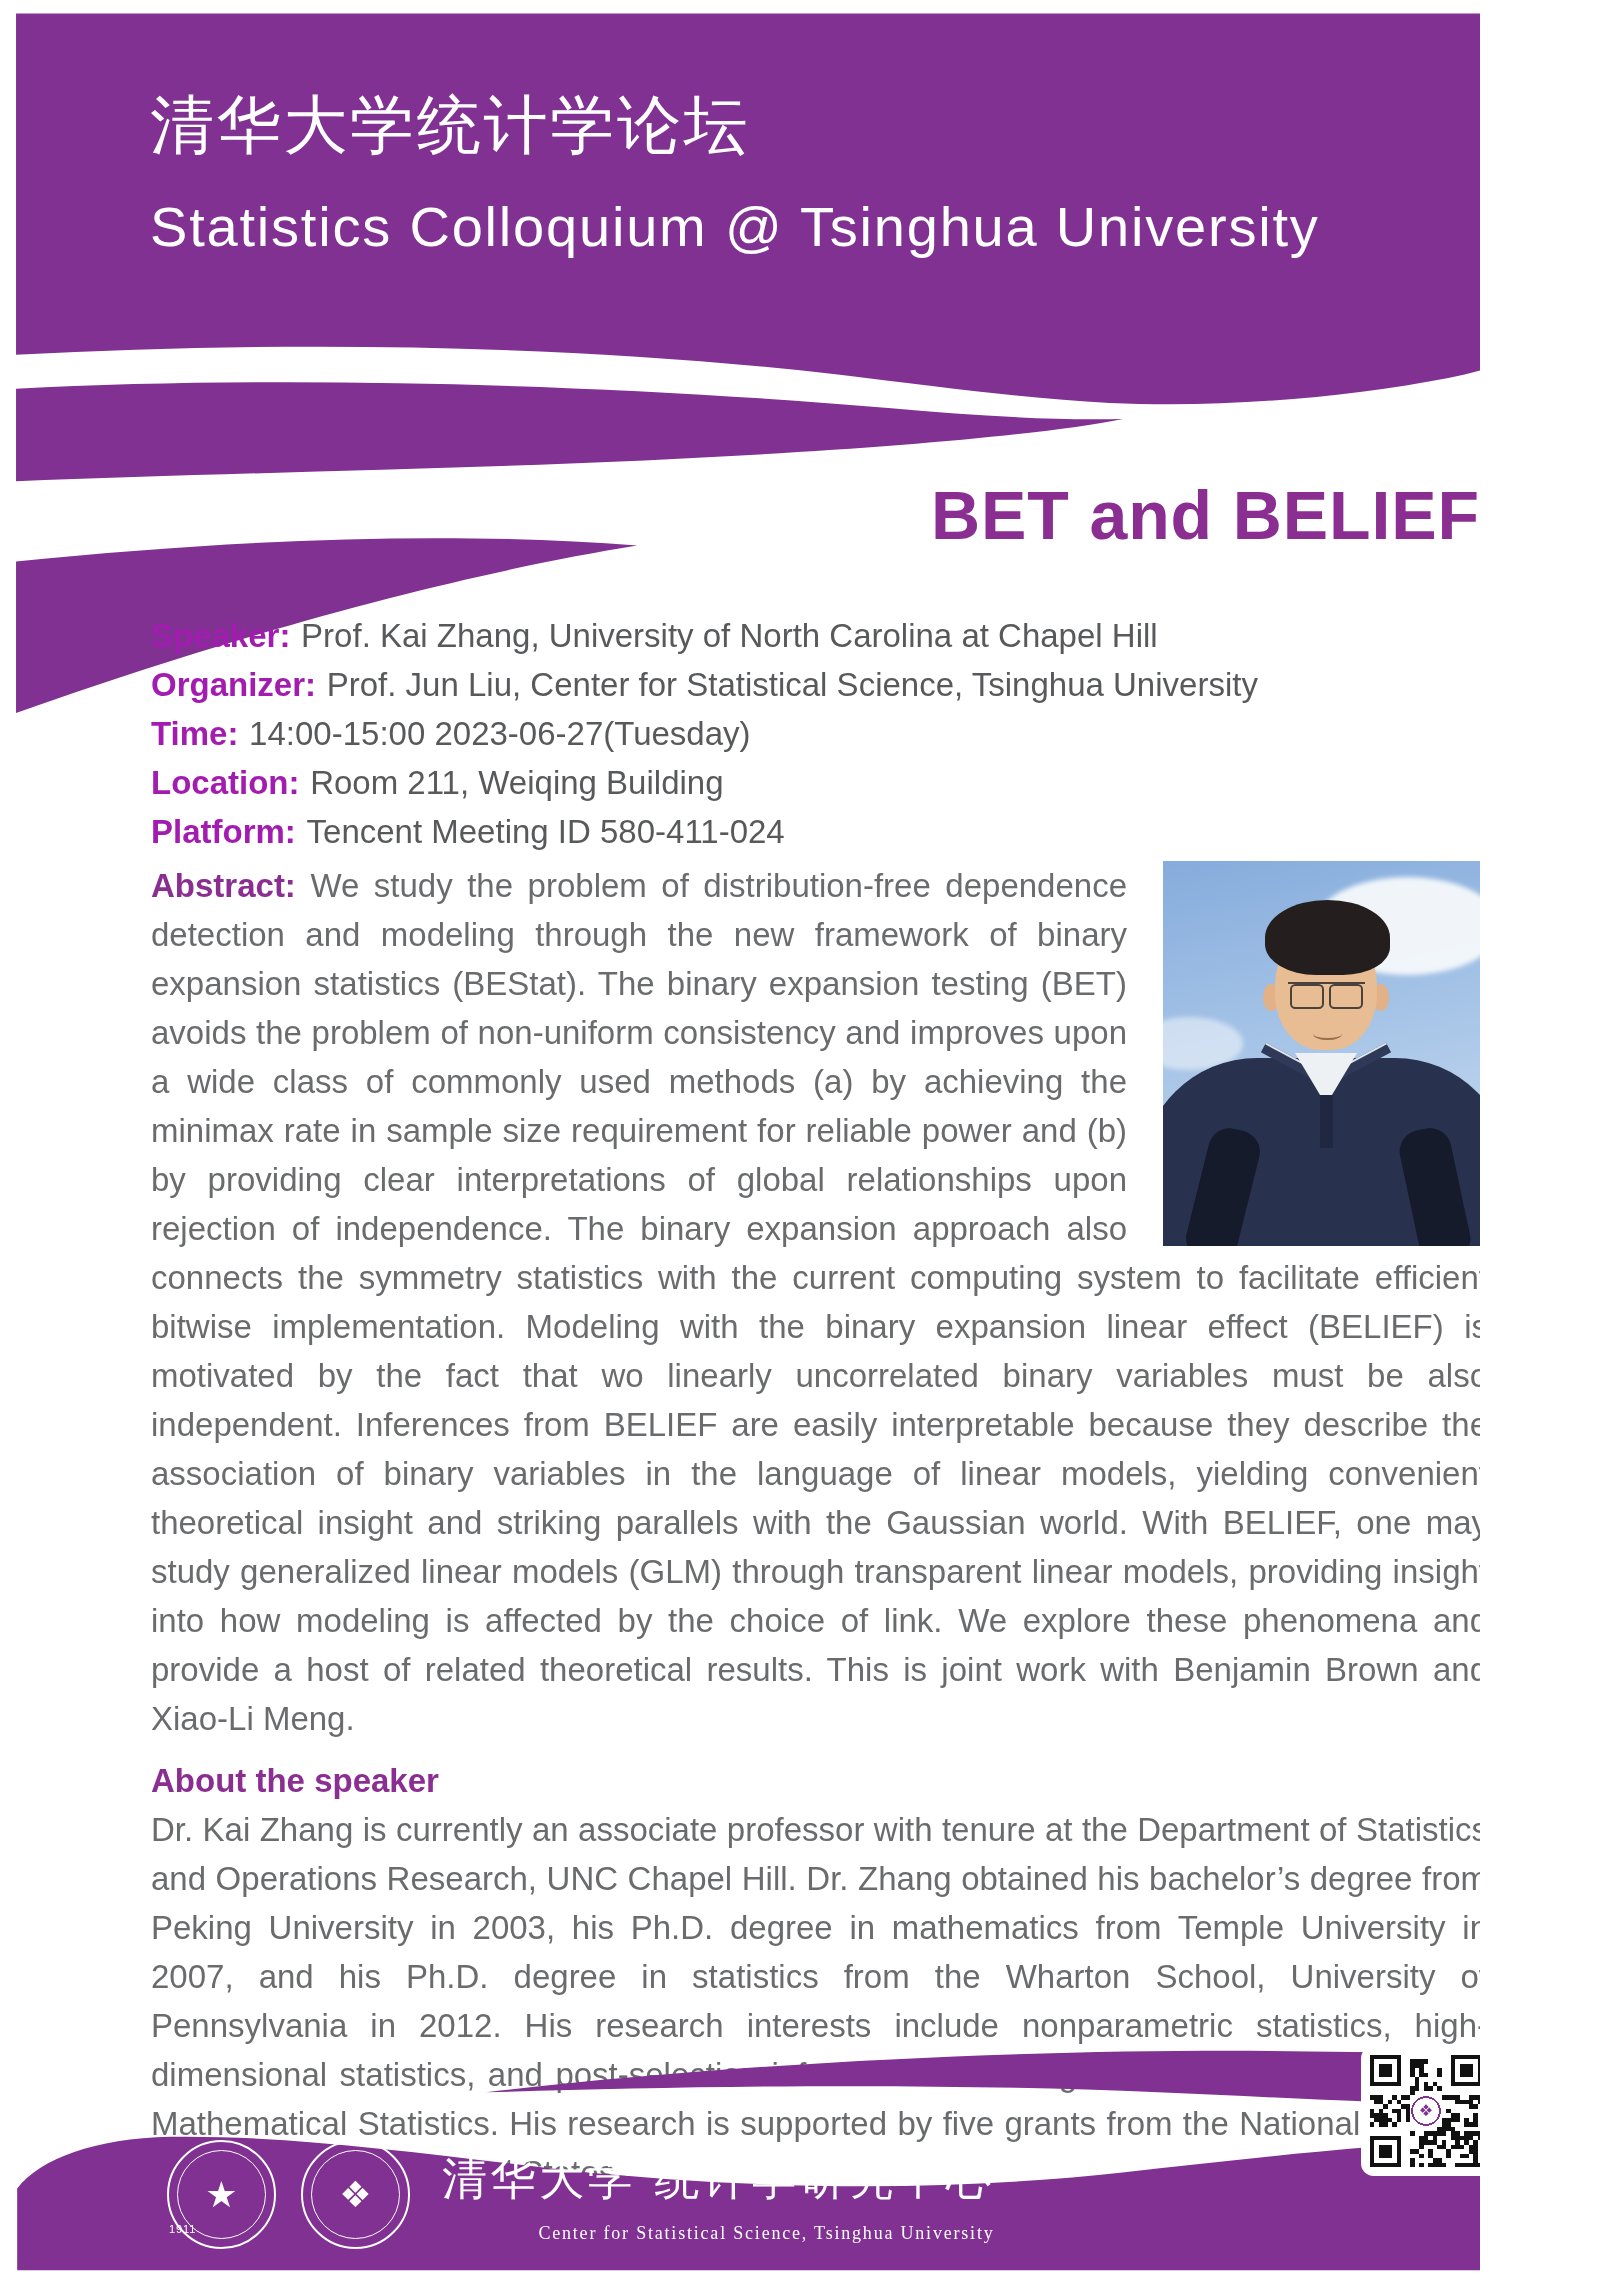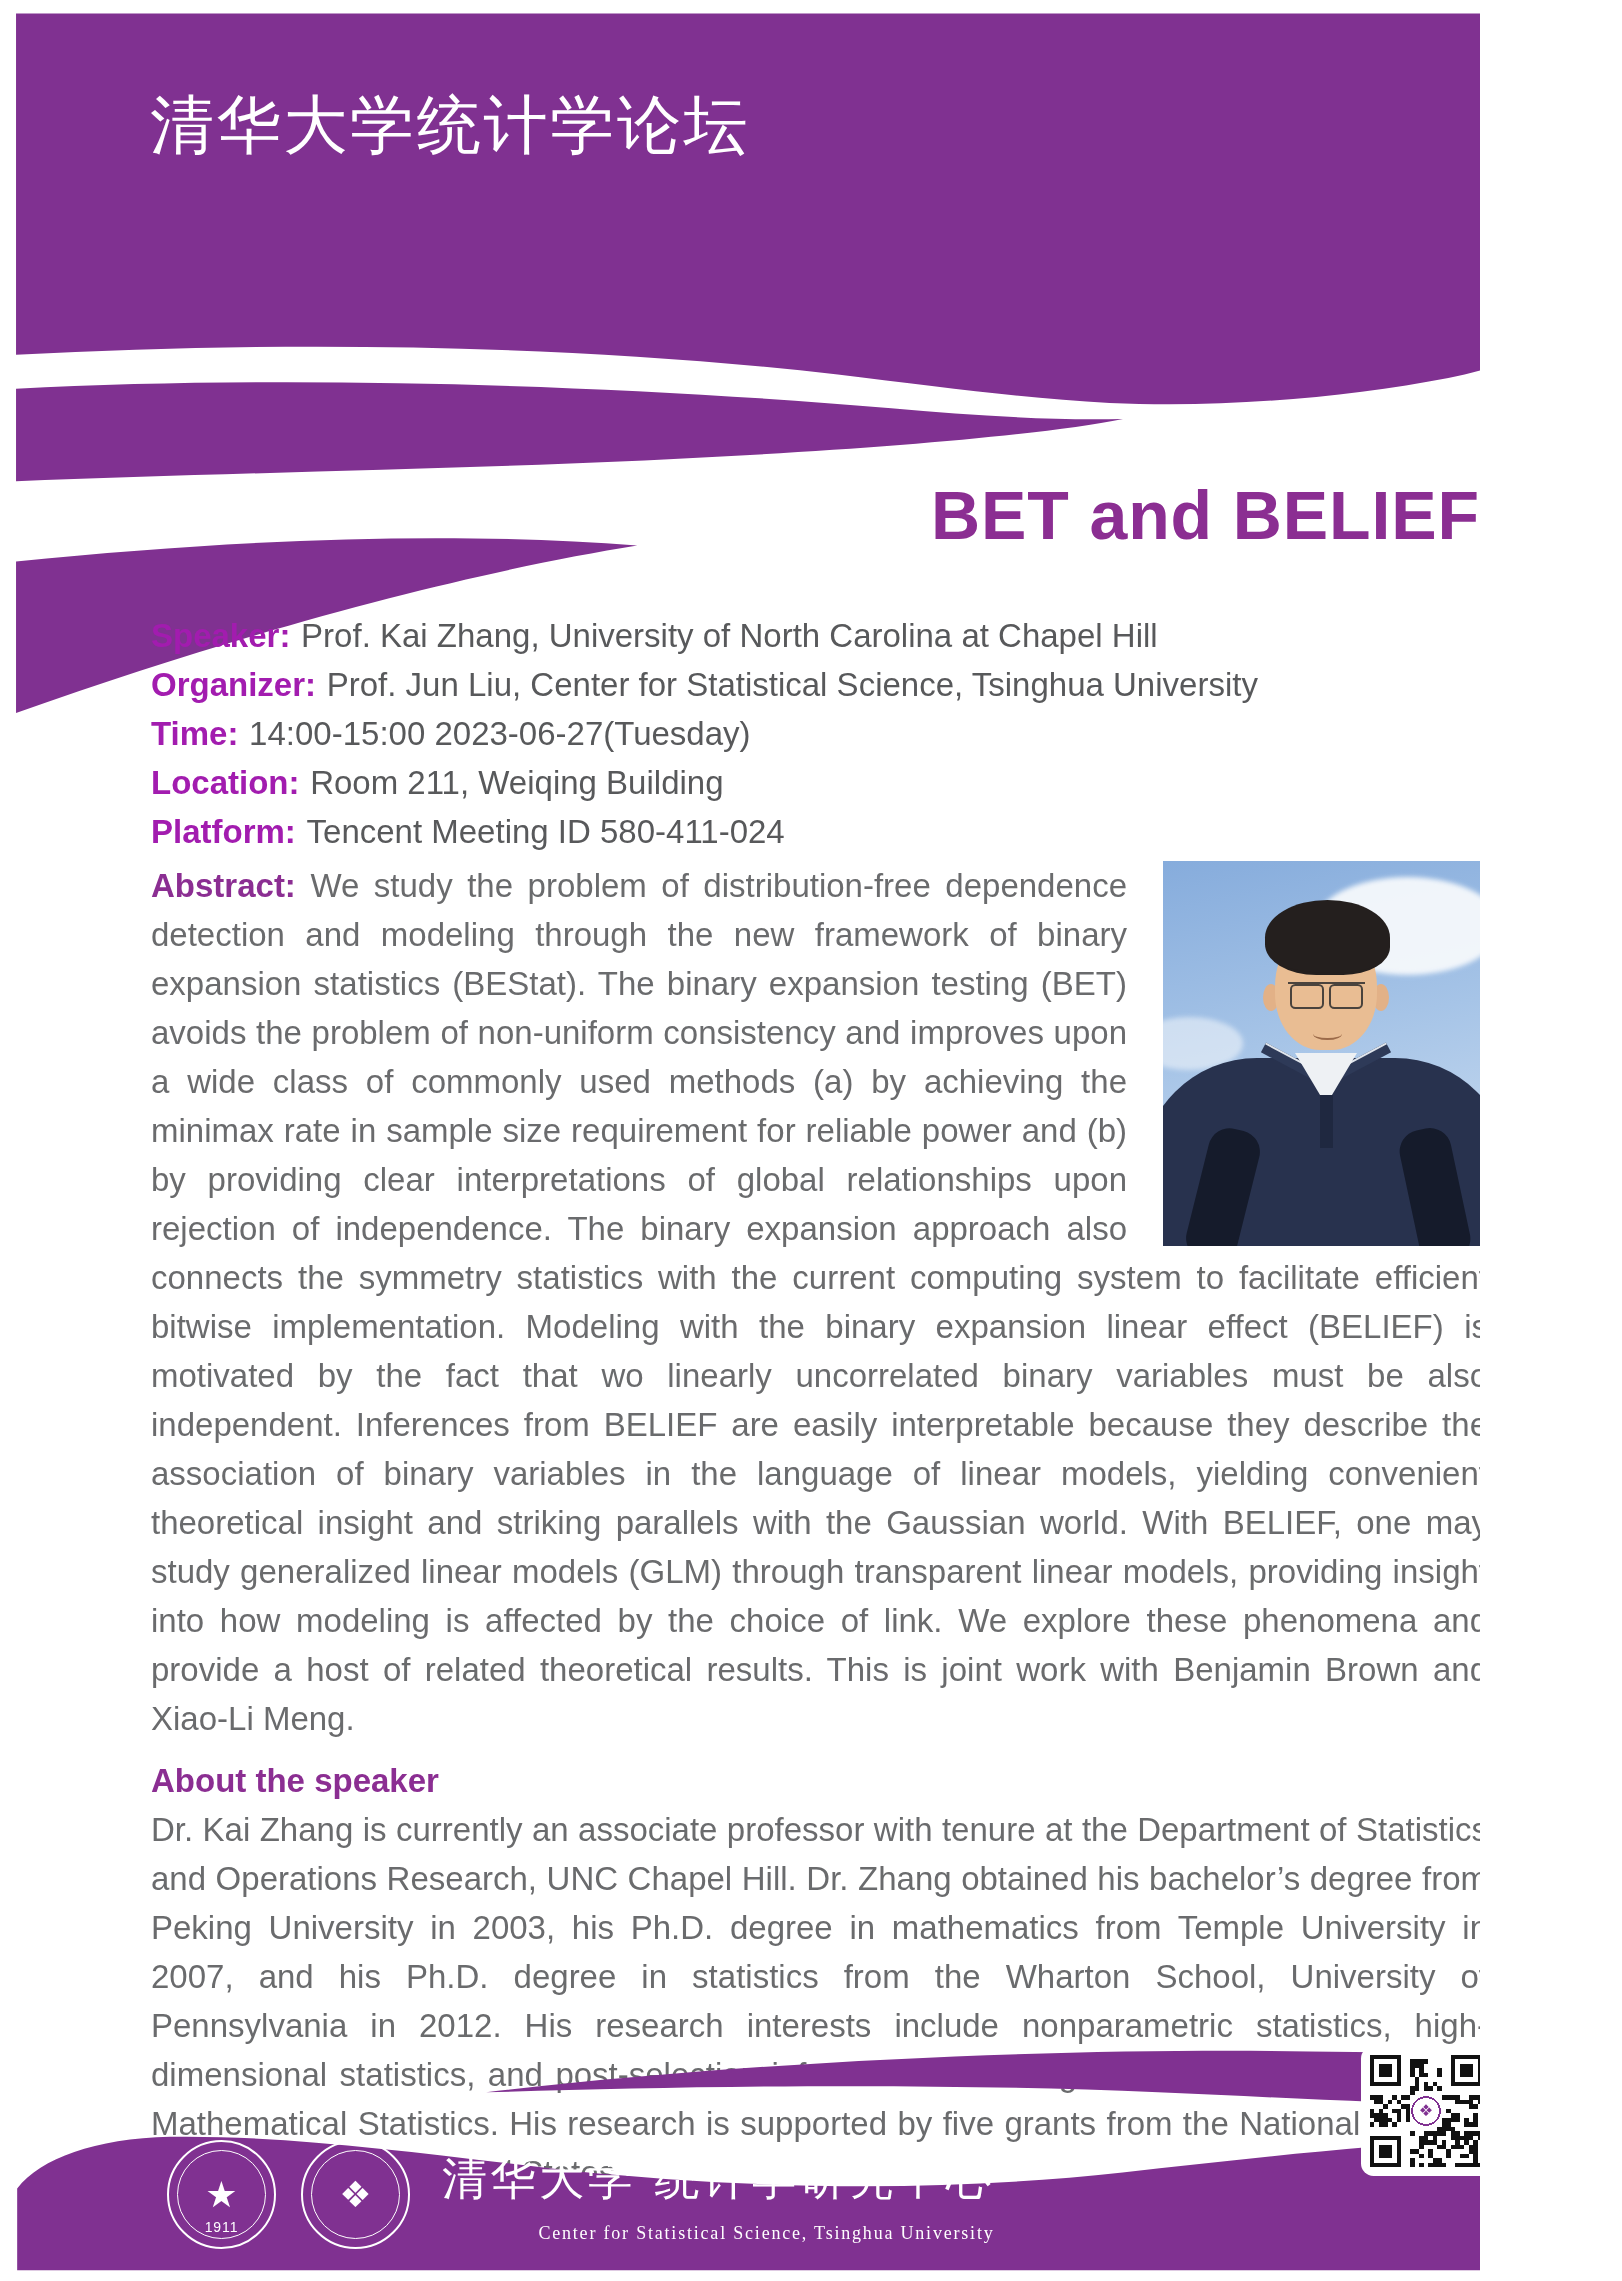--- a/index.html
+++ b/index.html
@@ -60,21 +60,21 @@
   .l1{left:1.8px;} .l2{right:1.8px;}
   .smile{position:absolute;left:150px;top:166px;width:28.5px;height:10.7px;
          border-bottom:2.7px solid #9c6b4a;border-radius:50%;}
   
   .seal{position:absolute;width:105px;height:105px;border:2.7px solid #ffffff;border-radius:50%;
         display:flex;align-items:center;justify-content:center;color:#ffffff;}
   .seal .inner{position:absolute;inset:8px;border:1.8px solid #ffffff;border-radius:50%;}
   .seal1{left:167px;top:2140px;}
   .seal2{left:301px;top:2140px;}
   .seal-glyph{font-size:36px;line-height:1;}
-  .seal-year{position:absolute;bottom:12.5px;width:100%;text-align:center;font-size:14px;letter-spacing:0.9px;}
+  .seal-year{position:absolute;bottom:12.5px;width:100%;font-size:11px;letter-spacing:0.9px;}
   .org{position:absolute;left:442px;top:2149px;color:#ffffff;}
   .org-zh{font-size:45px;letter-spacing:3.6px;font-family:"DejaVu Serif",serif;}
   .org-en{font-size:18px;letter-spacing:1.8px;margin-top:14.3px;font-family:"Liberation Serif",serif;text-align:right;}
   .website{position:absolute;left:893px;top:2196px;color:#f3e6f4;font-size:30px;font-weight:300;letter-spacing:0.9px;}
   .qr{position:absolute;left:1361px;top:2046px;width:130px;height:130px;background:#ffffff;
       border-radius:12.5px;padding:9px;box-sizing:border-box;}
   .qr svg{width:100%;height:100%;display:block;}
 </style>
 </head>
 <body>
@@ -92,20 +92,21 @@
       C1090 466 1180 472 1260 470
       C1150 492 900 510 640 520
       C430 528 210 532 18 540 Z"></path>
     <path class="fill-purple" d="M18 630
       C270 604 510 596 715 612
       C540 640 300 700 18 800 Z"></path>
   </svg>
 
   <div class="header-text">
     <div class="ht-zh">清华大学统计学论坛</div>
+    <div class="ht-en">Statistics Colloquium @ Tsinghua University</div>
   </div>
 
   <div class="talk-title">BET and BELIEF</div>
 
   <div class="info">
     <div>
       <span class="info-label">Speaker:</span><span>Prof. Kai Zhang, University of North Carolina at Chapel Hill</span>
     </div>
     <div>
       <span class="info-label">Organizer:</span><span>Prof. Jun Liu, Center for Statistical Science, Tsinghua University</span>

